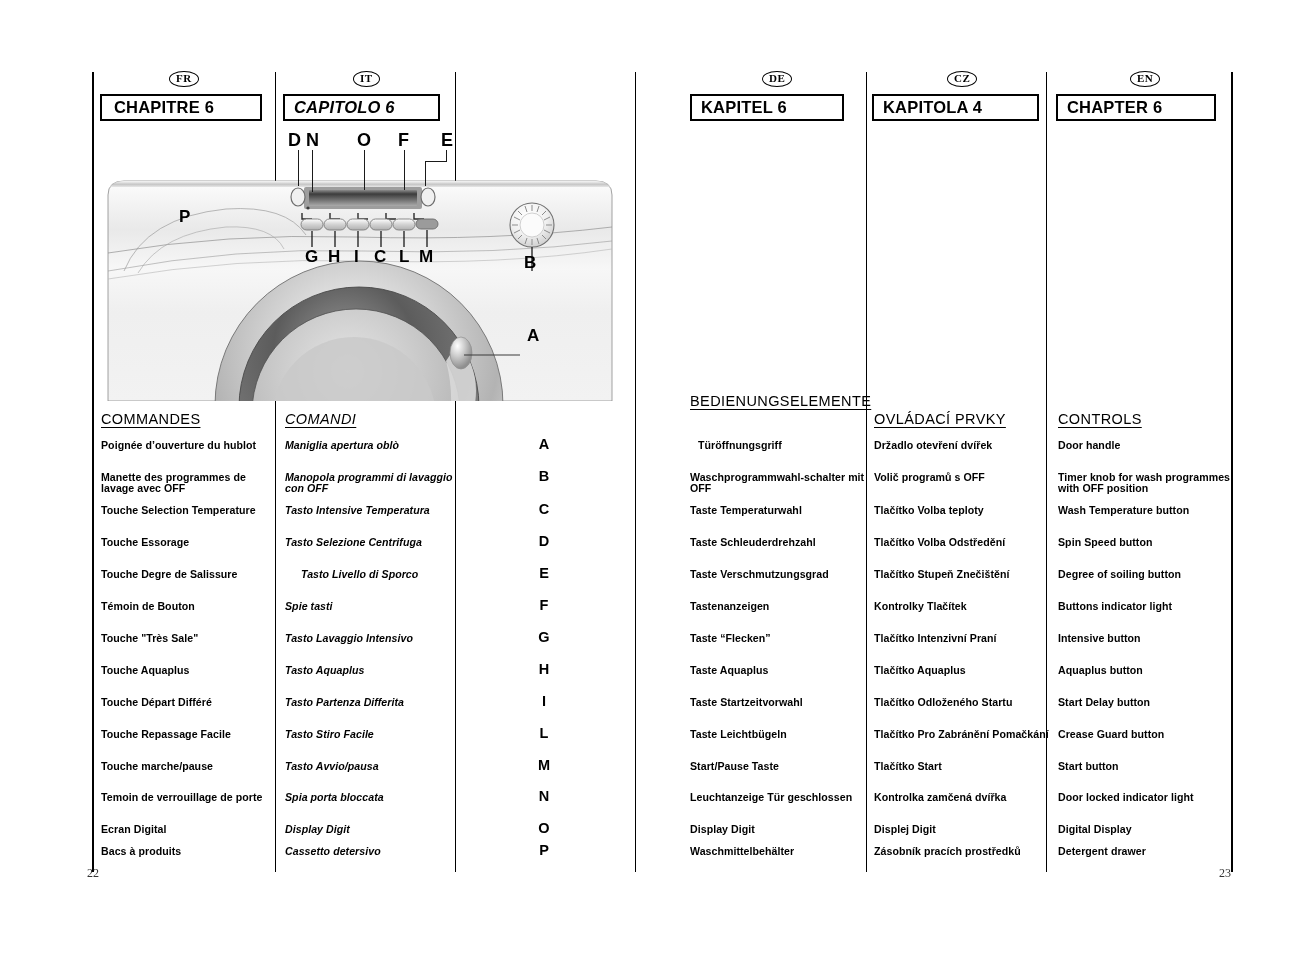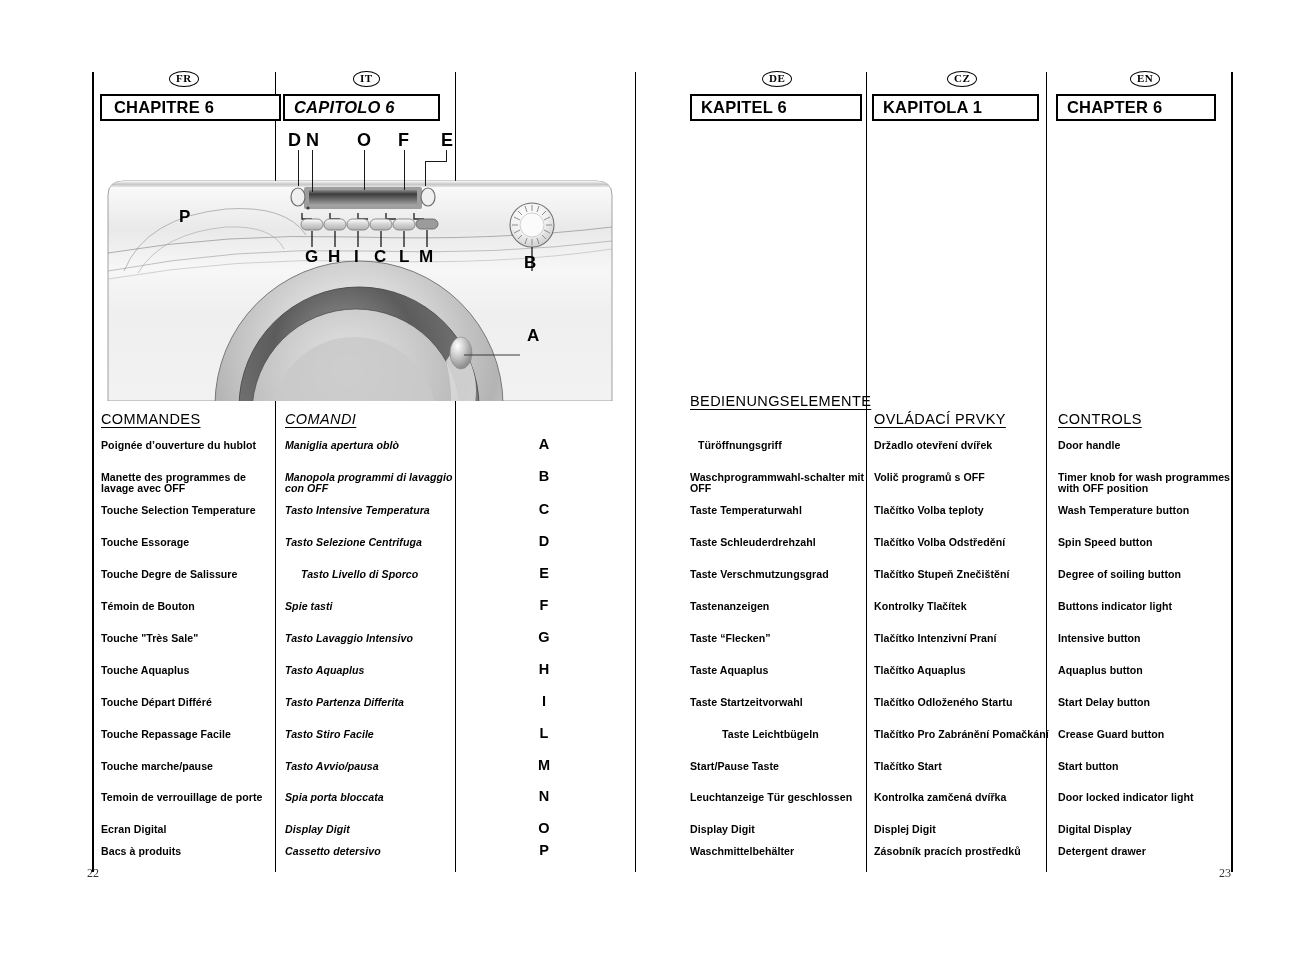--- a/index.html
+++ b/index.html
@@ -140,24 +140,24 @@
 
   <div class="page-half left"></div>
   <div class="page-half right"></div>
 
   <div class="lang-tag" style="left:169px;top:71px;">FR</div>
   <div class="lang-tag" style="left:353px;top:71px;">IT</div>
   <div class="lang-tag" style="left:762px;top:71px;">DE</div>
   <div class="lang-tag" style="left:947px;top:71px;">CZ</div>
   <div class="lang-tag" style="left:1130px;top:71px;">EN</div>
 
-  <div class="chapter-box" style="left:100px;top:94px;width:181px;padding-left:12px;">CHAPITRE 6</div>
+  <div class="chapter-box" style="left:100px;top:94px;width:162px;padding-left:12px;">CHAPITRE 6</div>
   <div class="chapter-box italic" style="left:283px;top:94px;width:157px;">CAPITOLO 6</div>
-  <div class="chapter-box" style="left:690px;top:94px;width:172px;">KAPITEL 6</div>
-  <div class="chapter-box" style="left:872px;top:94px;width:167px;">KAPITOLA 1</div>
+  <div class="chapter-box" style="left:690px;top:94px;width:154px;">KAPITEL 6</div>
+  <div class="chapter-box" style="left:872px;top:94px;width:167px;">KAPITOLA 4</div>
   <div class="chapter-box" style="left:1056px;top:94px;width:160px;">CHAPTER 6</div>
 
   <div id="machine">
     <svg width="508" height="226" viewBox="0 0 508 226" xmlns="http://www.w3.org/2000/svg">
       <defs>
         <linearGradient id="bodyGrad" x1="0" y1="0" x2="0" y2="1">
           <stop offset="0%" stop-color="#fcfcfc"></stop>
           <stop offset="22%" stop-color="#e9e9e9"></stop>
           <stop offset="40%" stop-color="#f7f7f7"></stop>
           <stop offset="60%" stop-color="#efefef"></stop>
@@ -379,21 +379,21 @@
   <div class="list-col" id="col-de" style="left:690px;">
       <div class="entry" style="top: 0px; margin-left: 8px;">Türöffnungsgriff</div>
       <div class="entry" style="top: 32px;">Waschprogrammwahl-schalter mit OFF</div>
       <div class="entry" style="top: 65px;">Taste Temperaturwahl</div>
       <div class="entry" style="top: 97px;">Taste Schleuderdrehzahl</div>
       <div class="entry" style="top: 129px;">Taste Verschmutzungsgrad</div>
       <div class="entry" style="top: 161px;">Tastenanzeigen</div>
       <div class="entry" style="top: 193px;">Taste “Flecken”</div>
       <div class="entry" style="top: 225px;">Taste Aquaplus</div>
       <div class="entry" style="top: 257px;">Taste Startzeitvorwahl</div>
-      <div class="entry" style="top: 289px; margin-left: 32px;">Taste Leichtbügeln</div>
+      <div class="entry" style="top: 289px;">Taste Leichtbügeln</div>
       <div class="entry" style="top: 321px;">Start/Pause Taste</div>
       <div class="entry" style="top: 352px;">Leuchtanzeige Tür geschlossen</div>
       <div class="entry" style="top: 384px;">Display Digit</div>
       <div class="entry" style="top: 406px;">Waschmittelbehälter</div>
     </div>
   <div class="list-col" id="col-cz" style="left:874px;width:180px;">
       <div class="entry" style="top: 0px;">Držadlo otevření dvířek</div>
       <div class="entry" style="top: 32px;">Volič programů s OFF</div>
       <div class="entry" style="top: 65px;">Tlačítko Volba teploty</div>
       <div class="entry" style="top: 97px;">Tlačítko Volba Odstředění</div>

